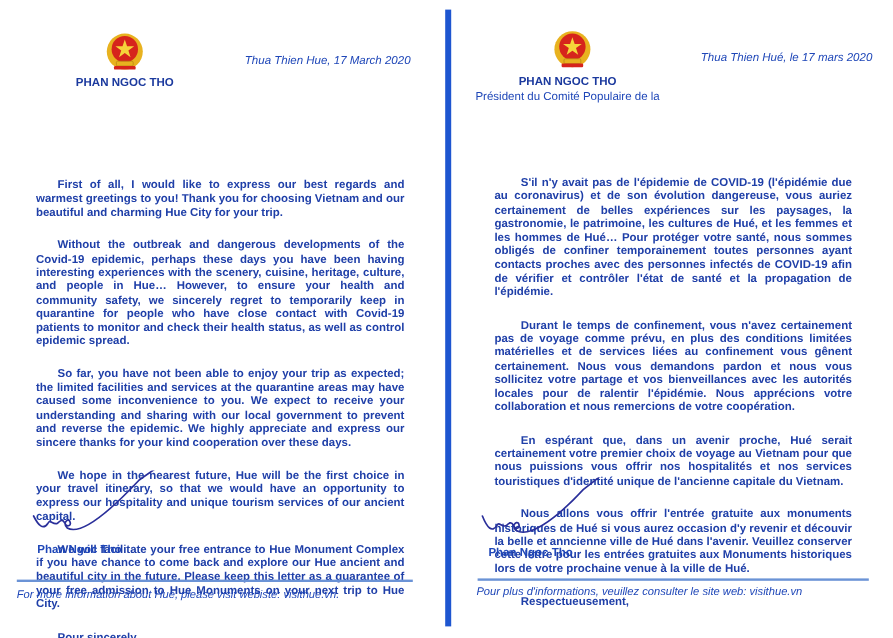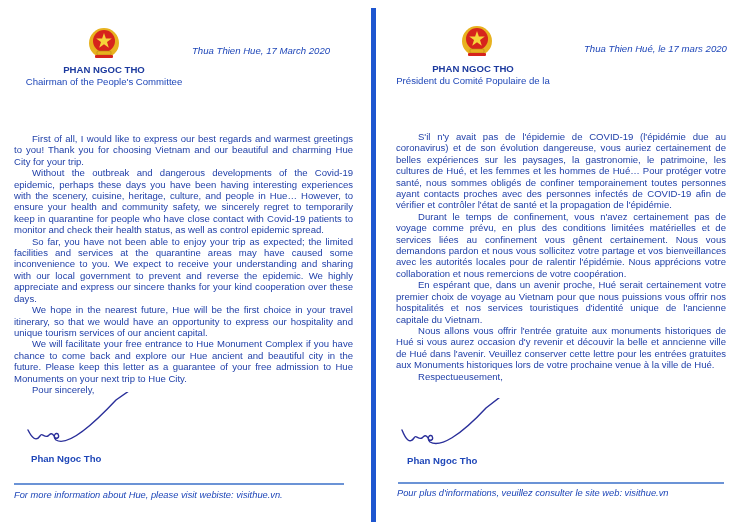--- a/index.html
+++ b/index.html
@@ -15,27 +15,27 @@
   .emblem { position:absolute; width:34px; height:34px; }
   .page.en .emblem { left:87px; top:27px; }
   .page.fr .emblem { left:84px; top:25px; }
 
   .sender { position:absolute; text-align:center; font-size:9.6px; line-height:12px; color:#1f47b8; }
   .sender .name { font-weight:bold; color:#1c3a9e; }
   .page.en .sender { left:14px; top:64px; width:180px; }
   .page.fr .sender { left:4px; top:63px; width:186px; }
 
   .date { position:absolute; font-style:italic; font-size:9.6px; color:#1f47b8; white-space:nowrap; }
-  .page.en .date { left:192px; top:45px; }
+  .page.en .date { left:204px; top:45px; }
   .page.fr .date { left:208px; top:43px; }
 
   .body { position:absolute; font-size:9.55px; line-height:11.4px; color:#1f3fa8; text-align:justify; }
   .page.en .body { left:14px; top:133px; width:339px; }
   .page.fr .body { left:20px; top:131px; width:330px; }
-  .body p { margin:0; text-indent:18px; }
+  .body p { margin:16px; text-indent:18px;font-weight:bold; }
   .page.fr .body p { text-indent:22px; }
 
   .signature { position:absolute; width:120px; height:60px; }
   .page.en .signature { left:26px; top:392px; }
   .page.fr .signature { left:24px; top:398px; }
 
   .signer { position:absolute; font-weight:bold; font-size:9.6px; color:#1f47b8; }
   .page.en .signer { left:31px; top:453px; }
   .page.fr .signer { left:31px; top:455px; }
 
@@ -54,21 +54,20 @@
   <svg class="emblem" viewBox="0 0 34 34">
     <circle cx="17" cy="16" r="15" fill="#e8b21f"></circle>
     <circle cx="17" cy="14" r="11" fill="#d6241c"></circle>
     <polygon points="17,6 18.9,11.6 24.8,11.6 20,15.1 21.8,20.7 17,17.2 12.2,20.7 14,15.1 9.2,11.6 15.1,11.6" fill="#f5d53a"></polygon>
     <rect x="10" y="24" width="14" height="4" rx="1" fill="#e8b21f" stroke="#b58414" stroke-width="0.6"></rect>
     <rect x="8" y="28" width="18" height="3" rx="1" fill="#d6241c"></rect>
   </svg>
 
   <div class="sender">
     <div class="name">PHAN NGOC THO</div>
-    <div>Chairman of the People's Committee</div>
   </div>
 
   <div class="date">Thua Thien Hue, 17 March 2020</div>
 
   <div class="body">
     <p>First of all, I would like to express our best regards and warmest greetings to you! Thank you for choosing Vietnam and our beautiful and charming Hue City for your trip.</p>
     <p>Without the outbreak and dangerous developments of the Covid-19 epidemic, perhaps these days you have been having interesting experiences with the scenery, cuisine, heritage, culture, and people in Hue… However, to ensure your health and community safety, we sincerely regret to temporarily keep in quarantine for people who have close contact with Covid-19 patients to monitor and check their health status, as well as control epidemic spread.</p>
     <p>So far, you have not been able to enjoy your trip as expected; the limited facilities and services at the quarantine areas may have caused some inconvenience to you. We expect to receive your understanding and sharing with our local government to prevent and reverse the epidemic. We highly appreciate and express our sincere thanks for your kind cooperation over these days.</p>
     <p>We hope in the nearest future, Hue will be the first choice in your travel itinerary, so that we would have an opportunity to express our hospitality and unique tourism services of our ancient capital.</p>
     <p>We will facilitate your free entrance to Hue Monument Complex if you have chance to come back and explore our Hue ancient and beautiful city in the future. Please keep this letter as a guarantee of your free admission to Hue Monuments on your next trip to Hue City.</p>

